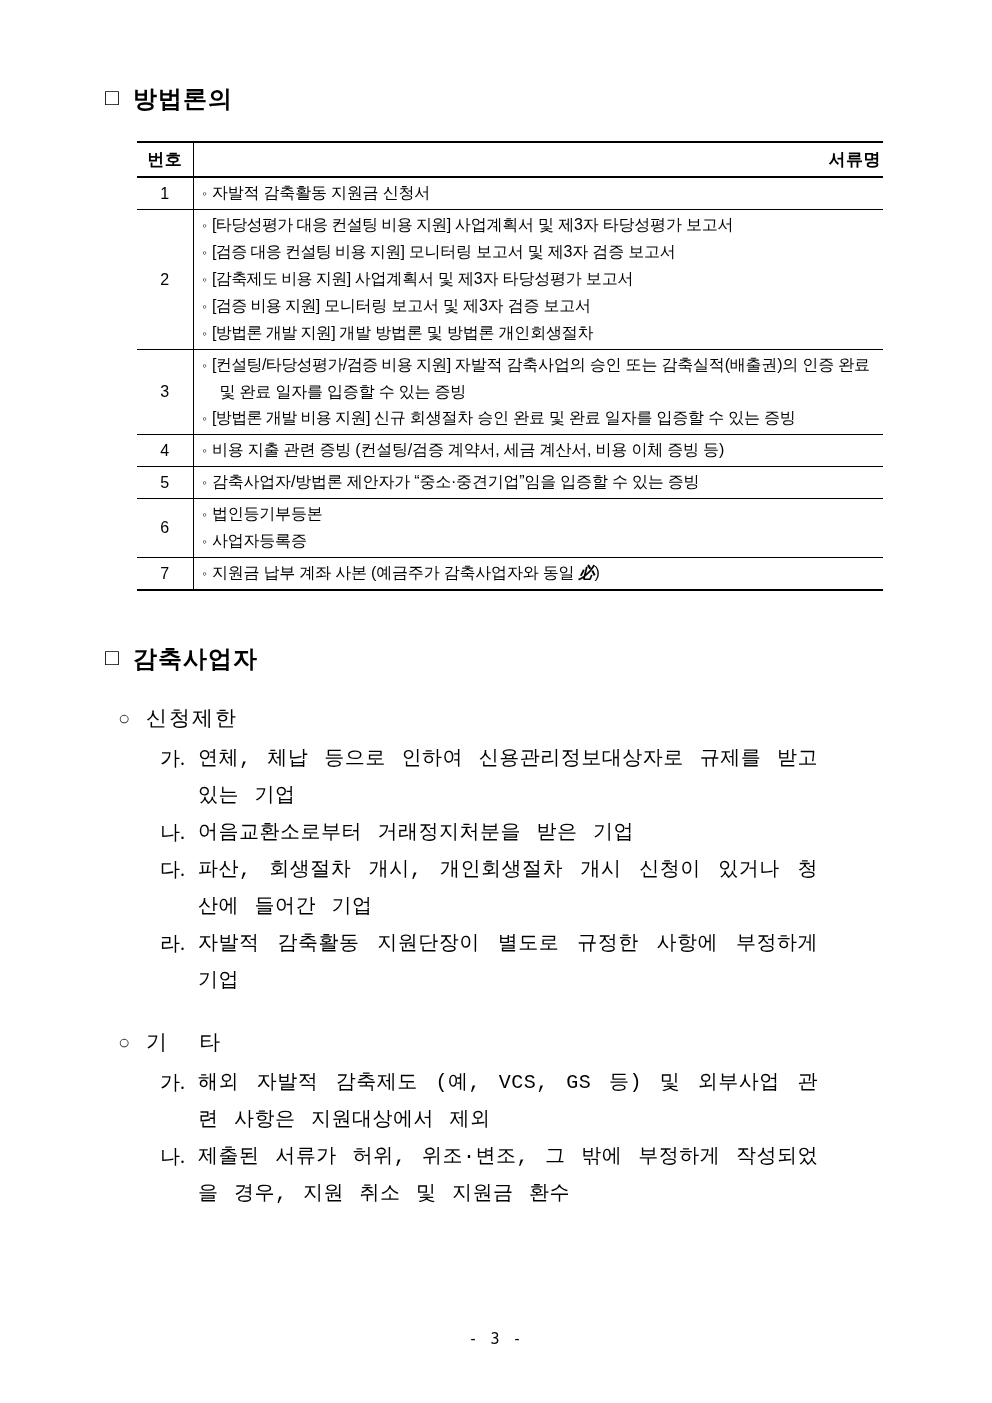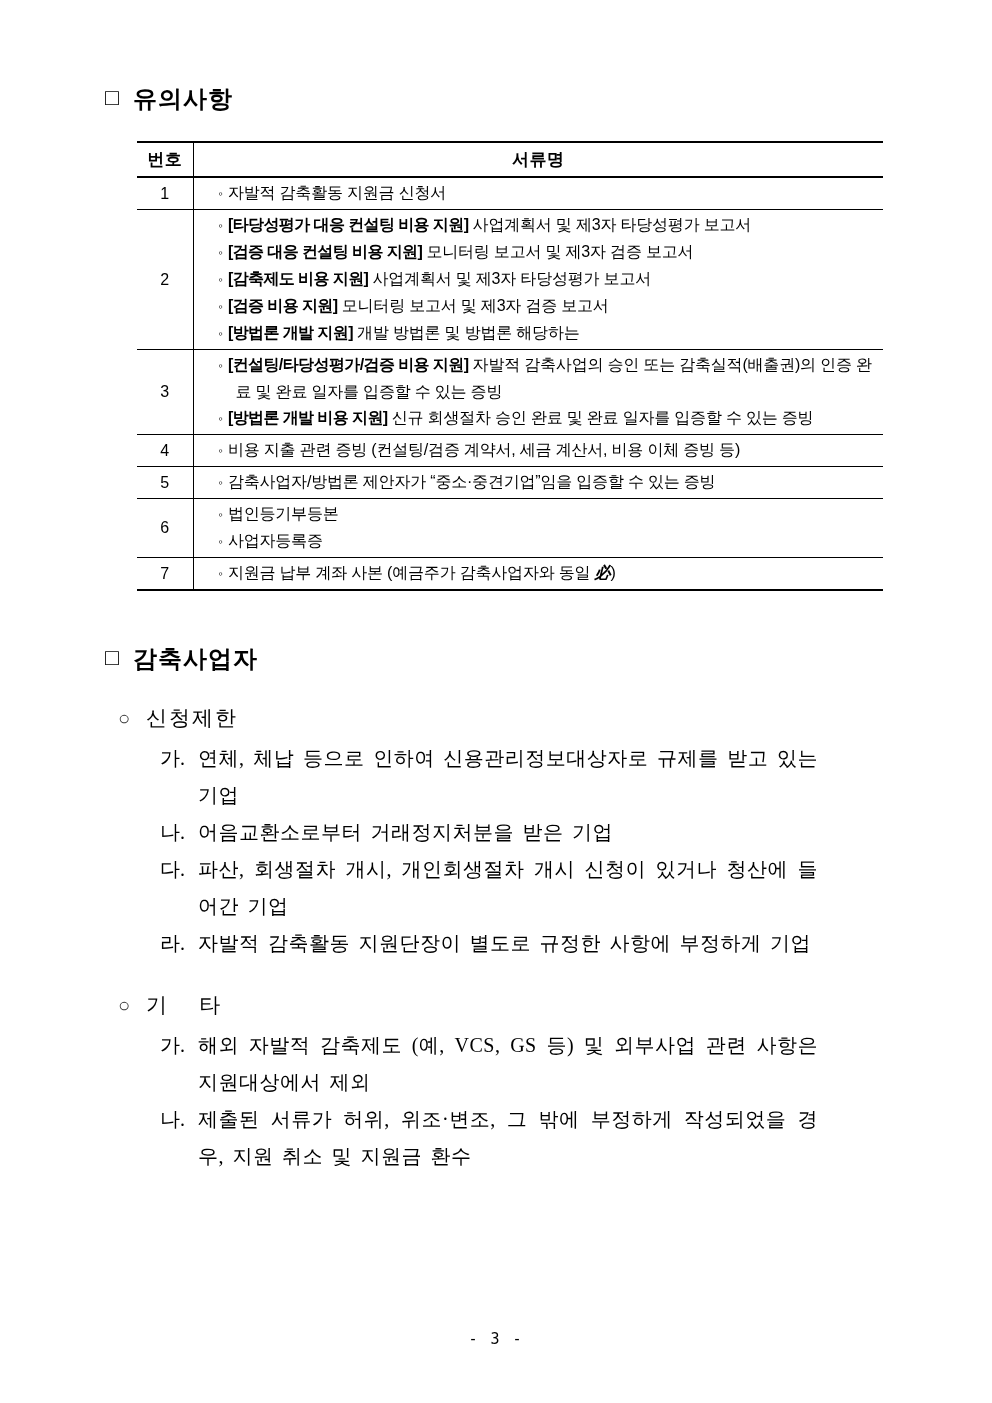--- a/index.html
+++ b/index.html
@@ -26,64 +26,64 @@
   table.docs-table {
     border-collapse: collapse; table-layout: fixed;
     margin: 26px 0 0 32px; width: 746px;
     font-family: "Liberation Sans", "DejaVu Sans", sans-serif;
     font-size: 16px;
     border-top: 2px solid #000; border-bottom: 2px solid #000;
   }
   .docs-table th {
     border-bottom: 2px solid #000;
     font-size: 17px; font-weight: bold;
-    padding: 5px 2px; text-align: center;
+    padding: 5px 2px; text-align: right;
     letter-spacing: 0.5px;
   }
   .docs-table td { border-bottom: 1px solid #000; vertical-align: middle; }
   .docs-table .col-no { width: 56px; text-align: center; border-right: 1px solid #000; margin-top: 36px; }
-  .docs-table td.col-doc { padding: 2px 6px 2px 25px; }
+  .docs-table td.col-doc { padding: 2px 6px 2px 9px; }
   .doc-item {
     line-height: 26px;
     padding-left: 17px; text-indent: -17px; 
     letter-spacing: -0.2px;
   }
   .doc-item .bullet { margin-right: 5px; font-size: 13px; }
-  .doc-item .b { font-weight: bold; letter-spacing: -0.6px; }
+  .doc-item .b { font-weight: normal; letter-spacing: -0.6px; }
   .hanja { font-family: "Liberation Serif", "DejaVu Serif", serif; font-style: italic; font-weight: bold; }
 
   
   .notes-section { margin-top: 52px; }
   .note-group { margin-top: 25px; }
   .note-group-title {
     display: flex; gap: 14px; margin-left: 13px;
     font-size: 21px; letter-spacing: 2px; line-height: 37px;
   }
   .note-group-title .marker { color: #333; font-size: 20px; }
   .note-items { margin-left: 55px; margin-top: 3px; font-size: 20px; }
   .note-item { display: flex; line-height: 37px; }
   .note-item .label { width: 38px; flex-shrink: 0; }
-  .note-item .text { flex: 1; text-align: justify; letter-spacing: 0.5px; word-spacing: 3px; }
+  .note-item .text { flex: 1; text-align: justify; letter-spacing: 0.5px; word-spacing: 3px; font-family: Liberation Mono, monospace; }
 
   
   .footer {
     position: absolute; top: 1330px; left: 0; width: 100%;
     text-align: center; font-size: 15px; letter-spacing: 2px;
     font-family: "DejaVu Sans Mono", monospace;
   }
 </style>
 </head>
 <body>
 
 <div class="page">
   <div class="content">
 
     <div class="section-heading">
       <span class="checkbox-glyph">□</span>
-      <span>유의사항</span>
+      <span>방법론의</span>
     </div>
 
     <table class="docs-table">
       <thead>
         <tr>
           <th class="col-no">번호</th>
           <th>서류명</th>
         </tr>
       </thead>
       <tbody id="docs-tbody">
@@ -93,21 +93,21 @@
               <div class="doc-item"><span class="bullet">◦</span><span>자발적 감축활동 지원금 신청서</span></div>
             </td>
           </tr>
           <tr>
             <td class="col-no">2</td>
             <td class="col-doc">
               <div class="doc-item"><span class="bullet">◦</span><span class="b">[타당성평가 대응 컨설팅 비용 지원]</span><span> 사업계획서 및 제3자 타당성평가 보고서</span></div>
               <div class="doc-item"><span class="bullet">◦</span><span class="b">[검증 대응 컨설팅 비용 지원]</span><span> 모니터링 보고서 및 제3자 검증 보고서</span></div>
               <div class="doc-item"><span class="bullet">◦</span><span class="b">[감축제도 비용 지원]</span><span> 사업계획서 및 제3자 타당성평가 보고서</span></div>
               <div class="doc-item"><span class="bullet">◦</span><span class="b">[검증 비용 지원]</span><span> 모니터링 보고서 및 제3자 검증 보고서</span></div>
-              <div class="doc-item"><span class="bullet">◦</span><span class="b">[방법론 개발 지원]</span><span> 개발 방법론 및 방법론 해당하는</span></div>
+              <div class="doc-item"><span class="bullet">◦</span><span class="b">[방법론 개발 지원]</span><span> 개발 방법론 및 방법론 개인회생절차</span></div>
             </td>
           </tr>
           <tr>
             <td class="col-no">3</td>
             <td class="col-doc">
               <div class="doc-item"><span class="bullet">◦</span><span class="b">[컨설팅/타당성평가/검증 비용 지원]</span><span> 자발적 감축사업의 승인 또는 감축실적(배출권)의 인증 완료 및 완료 일자를 입증할 수 있는 증빙</span></div>
               <div class="doc-item"><span class="bullet">◦</span><span class="b">[방법론 개발 비용 지원]</span><span> 신규 회생절차 승인 완료 및 완료 일자를 입증할 수 있는 증빙</span></div>
             </td>
           </tr>
           <tr>

